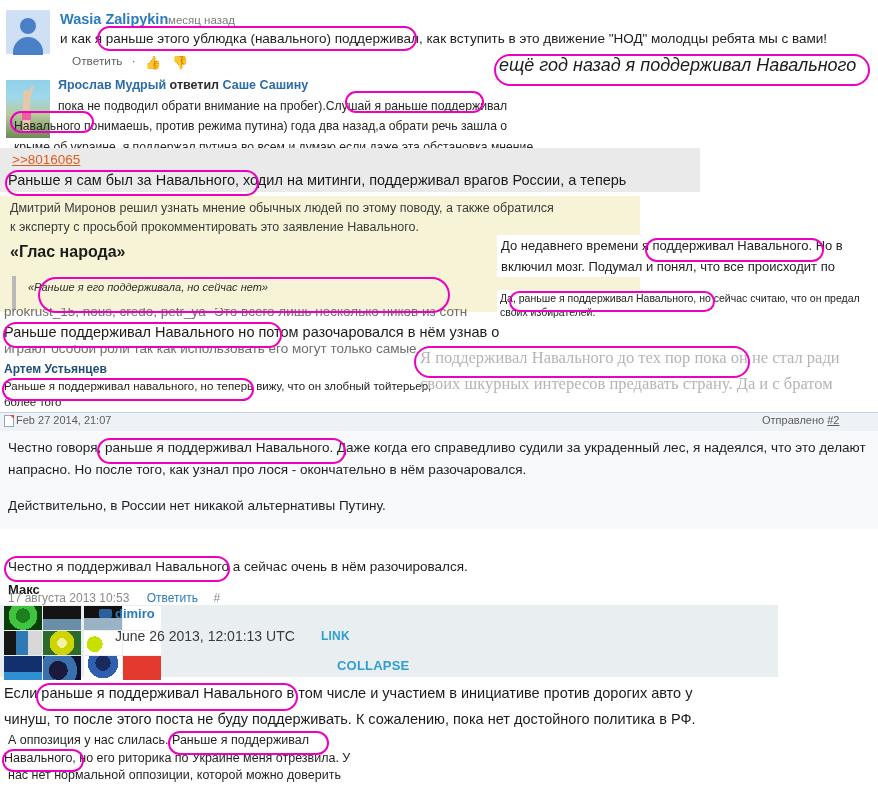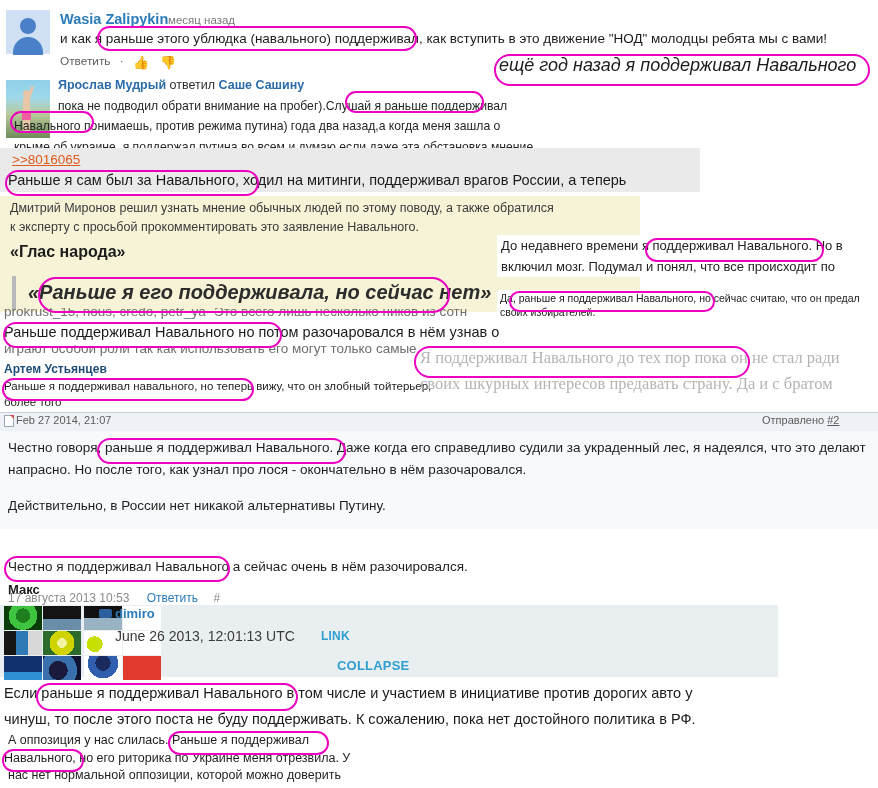--- a/index.html
+++ b/index.html
@@ -29,21 +29,21 @@
   
   .txt{white-space:nowrap;}
 
   
   #yt-avatar{left:6px;top:10px;width:44px;height:44px;background:#cfe0f5;}
   #yt-avatar .head{position:absolute;left:14px;top:8px;width:16px;height:16px;border-radius:50%;background:#4a80c8;}
   #yt-avatar .body{position:absolute;left:7px;top:27px;width:30px;height:18px;border-radius:15px 15px 0 0;background:#4a80c8;}
   .yt-name{left:60px;top:11px;color:#2b7bb9;font-weight:bold;font-size:14.5px;}
   .yt-time{left:168px;top:14px;color:#7b7b7b;font-size:11.5px;}
   .yt-body{left:60px;top:31px;font-size:13.5px;color:#1c1c1c;}
-  .yt-reply{left:60px;top:53px;color:#5e5e5e;font-size:11.8px;}
+  .yt-reply{left:72px;top:53px;color:#5e5e5e;font-size:11.8px;}
   .thumb{position:absolute;font-size:13px;color:#9a9a9a;}
 
   
   #vk-avatar{left:6px;top:80px;width:44px;height:58px;
      background:linear-gradient(180deg,#8fd0e8 0%,#9fd8ea 30%,#b8c99a 60%,#6e8b5a 100%);}
   #vk-avatar .fig{position:absolute;left:13px;top:6px;width:13px;height:46px;}
   #vk-avatar .torso{position:absolute;left:4px;top:10px;width:7px;height:17px;background:#e8c6a8;border-radius:3px;}
   #vk-avatar .hd{position:absolute;left:4px;top:4px;width:7px;height:7px;border-radius:50%;background:#e8c6a8;}
   #vk-avatar .shorts{position:absolute;left:3px;top:25px;width:9px;height:10px;background:#ee5fa0;border-radius:2px;}
   #vk-avatar .leg{position:absolute;left:4px;top:34px;width:7px;height:13px;background:#e8c6a8;}
@@ -61,21 +61,21 @@
   #board-block{left:0px;top:148px;width:700px;height:44px;background:#eaeaea;}
   #board-link{left:12px;top:152px;font-size:13.5px;color:#e05a1a;text-decoration:underline;}
   #board-text{left:8px;top:172px;font-size:14.5px;color:#1b1b1b;}
 
   
   #beige-block{left:0px;top:196px;width:640px;height:116px;background:#f7f3d7;}
   #beige-l1{left:10px;top:201px;font-size:12.5px;color:#3a3a3a;}
   #beige-l2{left:10px;top:220px;font-size:12.5px;color:#3a3a3a;}
   #beige-h{left:10px;top:243px;font-size:16px;font-weight:bold;color:#1b1b1b;}
   #beige-quote-bar{left:12px;top:276px;width:4px;height:34px;background:#b9b9b9;}
-  #beige-quote{left:28px;top:281px;font-size:20px;font-style:italic;color:#2c2c2c;font-weight:bold;}
+  #beige-quote{left:28px;top:281px;font-size:11px;font-style:italic;color:#2c2c2c;}
 
   
   #white-r1{left:497px;top:235px;width:381px;height:42px;background:#ffffff;}
   #wr1-l1{left:501px;top:238px;font-size:13px;color:#222;}
   #wr1-l2{left:501px;top:259px;font-size:13px;color:#222;}
 
   
   #small-r{left:497px;top:290px;width:381px;height:32px;background:#ffffff;}
   #sr-l1{left:500px;top:292px;font-size:10.5px;color:#222;}
   #sr-l2{left:500px;top:306px;font-size:10.5px;color:#222;}
@@ -159,25 +159,25 @@
   <div class="fig">
     <div class="hd"></div>
     <div class="torso"></div>
     <div class="shorts"></div>
     <div class="leg"></div>
     <div class="arm"></div>
   </div>
 </div>
 <div class="abs txt vk-head">
   <span class="blue">Ярослав Мудрый</span>
-  <span style="font-weight:normal;">ответил</span>
+  <span style="font-weight:bold;">ответил</span>
   <span class="blue">Саше Сашину</span>
 </div>
 <div class="abs txt vk-l">пока не подводил обрати внимание на пробег).Слушай я раньше поддерживал</div>
-<div class="abs txt vk-l2">Навального понимаешь, против режима путина) года два назад,а когда меня зашла о</div>
+<div class="abs txt vk-l2">Навального понимаешь, против режима путина) года два назад,а обрати речь зашла о</div>
 <div class="abs txt vk-l3">крыме об украине, я поддержал путина во всем и думаю если даже эта обстановка мнение</div>
 <div class="hl" style="left: 345px; top: 91px; width: 135px; height: 18px; border-color: rgb(238, 0, 192);"></div>
 <div class="hl" style="left: 10px; top: 111px; width: 80px; height: 18px; border-color: rgb(238, 0, 192);"></div>
 
 <div class="abs" id="board-block"></div>
 <div class="abs txt" id="board-link">&gt;&gt;8016065</div>
 <div class="abs txt" id="board-text">Раньше я сам был за Навального, ходил на митинги, поддерживал врагов России, а теперь</div>
 <div class="hl" style="left: 5px; top: 170px; width: 250px; height: 22px; border-color: rgb(238, 0, 192);"></div>
 
 <div class="abs" id="beige-block"></div>

